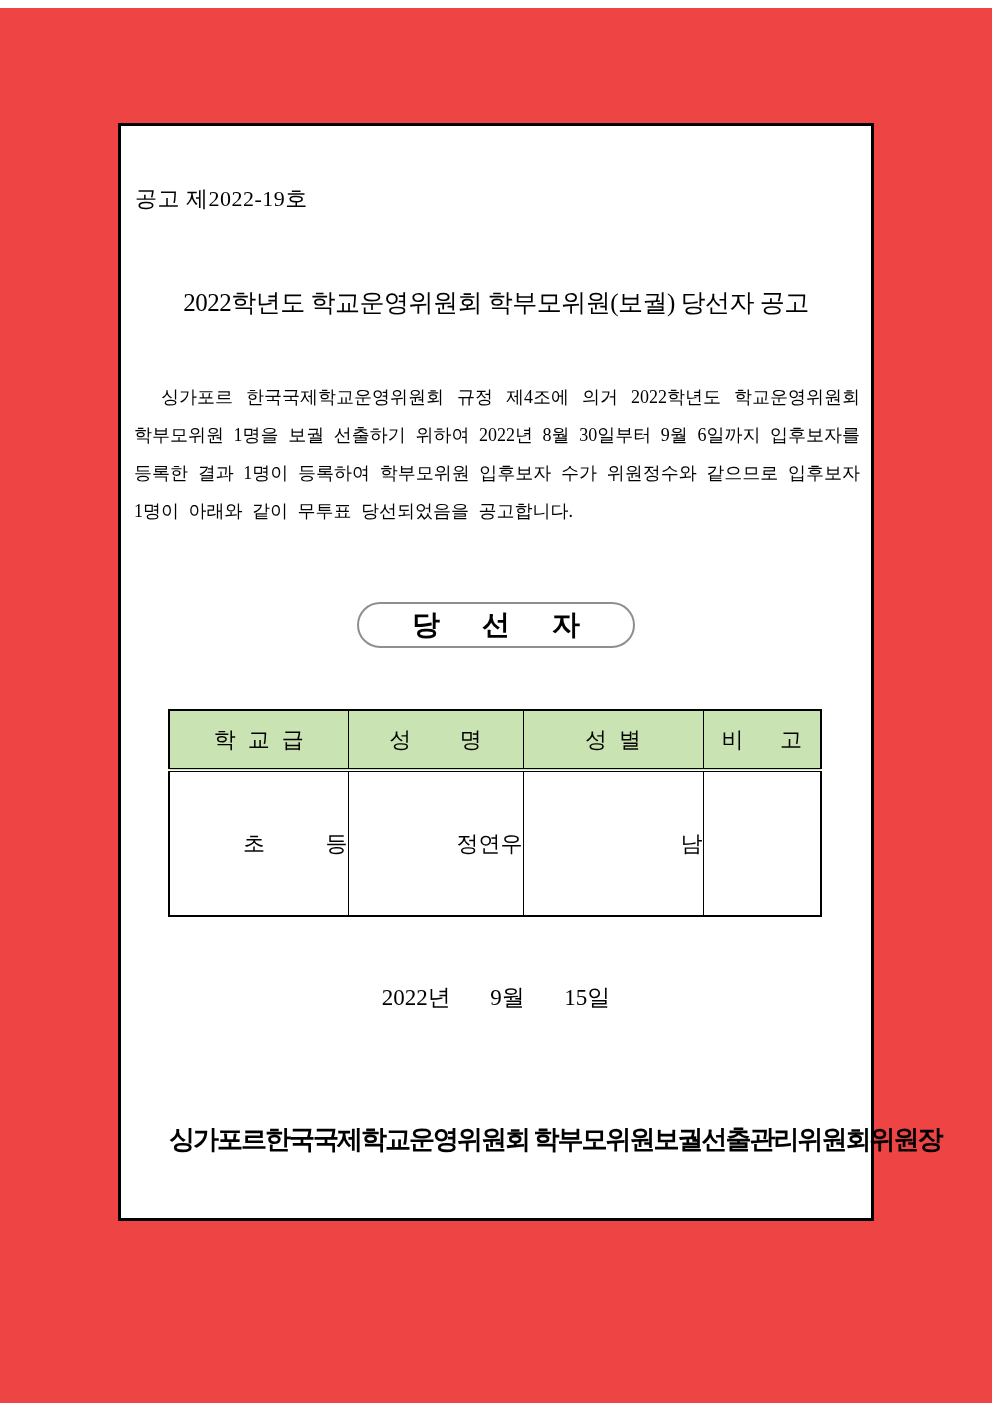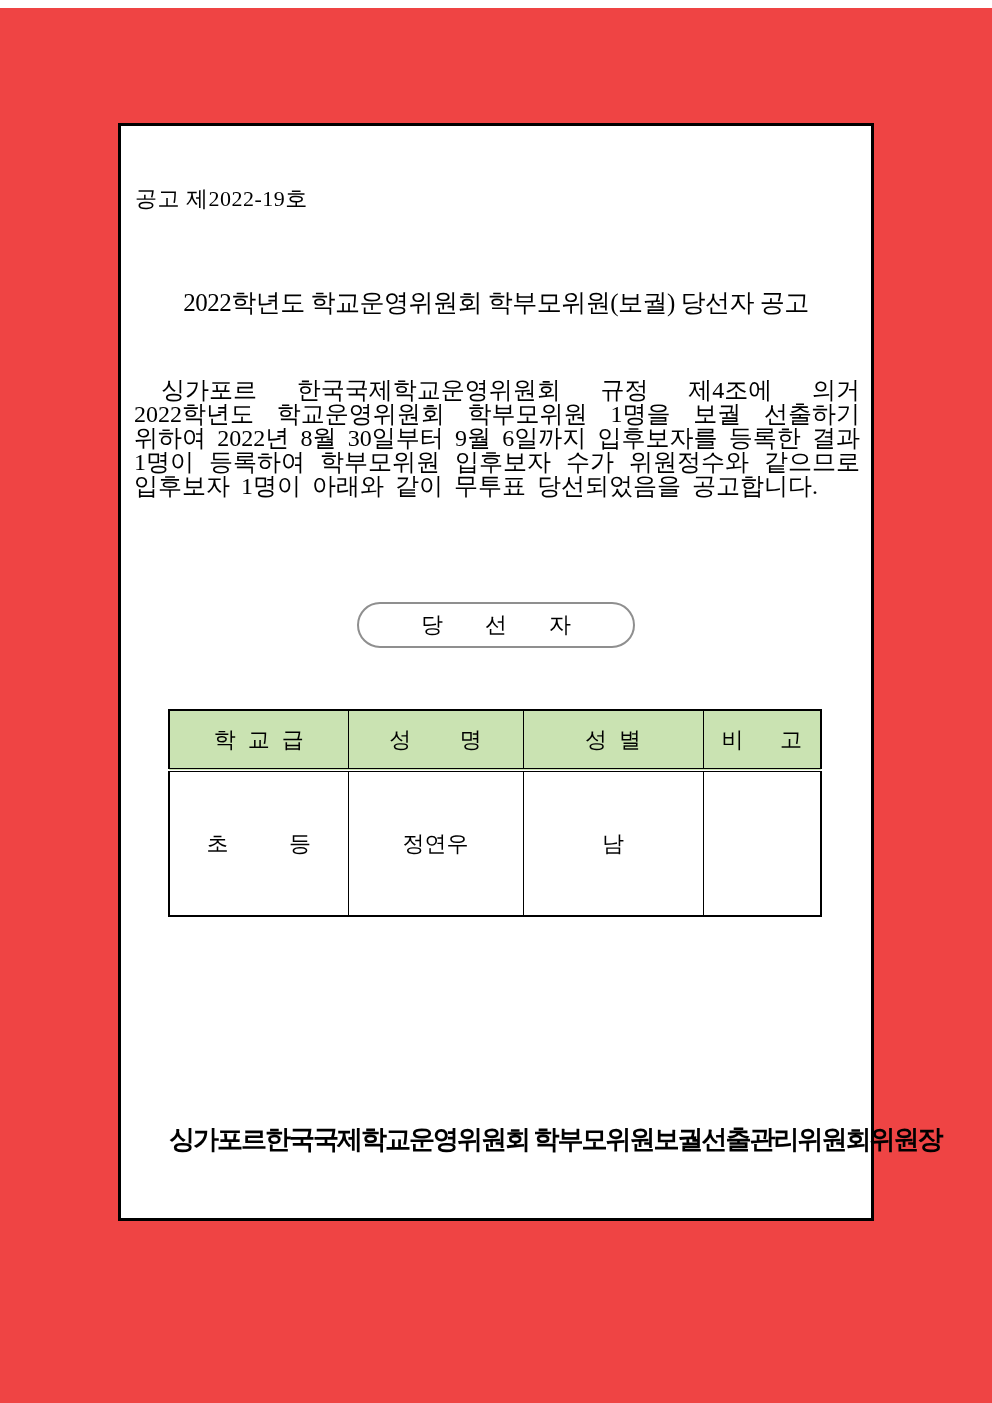--- a/index.html
+++ b/index.html
@@ -28,38 +28,38 @@
     white-space: pre;
   }
   .title {
     position: absolute; left: 0; top: 160px; width: 100%;
     text-align: center;
     font-size: 25px; font-weight: normal; letter-spacing: -0.5px;
     white-space: nowrap;
   }
   .body-text {
     position: absolute; left: 13px; right: 11px; top: 252px;
-    font-size: 24px; line-height: 24px;
+    font-size: 18px; line-height: 38px;
     text-align: justify;
     text-indent: 27px;
     word-break: keep-all;
     word-spacing: 5px;
   }
   .badge {
     position: absolute; top: 476px; left: 50%;
     transform: translateX(-50%);
     width: 278px; height: 46px;
     border: 2px solid #8f8f8f;
     border-radius: 23px;
     background: #ffffff;
     display: flex; align-items: center; justify-content: center;
   }
   .badge-text {
     font-family: "Liberation Sans", "DejaVu Sans", sans-serif;
-    font-size: 22px; font-weight: normal;
+    font-size: 28px; font-weight: bold;
     letter-spacing: 42px; padding-left: 42px;
     white-space: nowrap;
   }
   .winner-table {
     position: absolute; left: 47px; top: 583px;
     width: 652px;
     border-collapse: collapse;
     table-layout: fixed;
     border: 2px solid #000000;
     font-family: "Liberation Sans", "DejaVu Sans", sans-serif;
@@ -71,21 +71,21 @@
     border: 1px solid #000000;
     border-bottom: 4px double #000000;
     font-weight: normal;
     vertical-align: middle;
     white-space: pre;
     word-spacing: 6px;
   }
   .winner-table td {
     height: 146px;
     border: 1px solid #000000;
-    text-align: center; vertical-align: middle;
+    text-align: right; vertical-align: middle;
     white-space: pre;
     word-spacing: 6px;
   }
   .date-line {
     position: absolute; left: 0; top: 856px; width: 100%;
     text-align: center;
     font-size: 23px;
     white-space: pre;
     word-spacing: 14px;
   }
@@ -131,17 +131,18 @@
       <tbody>
         <tr>
           <td>초     등</td>
           <td>정연우</td>
           <td>남</td>
           <td></td>
         </tr>
       </tbody>
     </table>
 
+    <div class="date-line">2022년  9월  15일</div>
 
     <div class="signature-line">싱가포르한국국제학교운영위원회 학부모위원보궐선출관리위원회위원장</div>
 
   </div>
 </div>
 
 </body></html>

